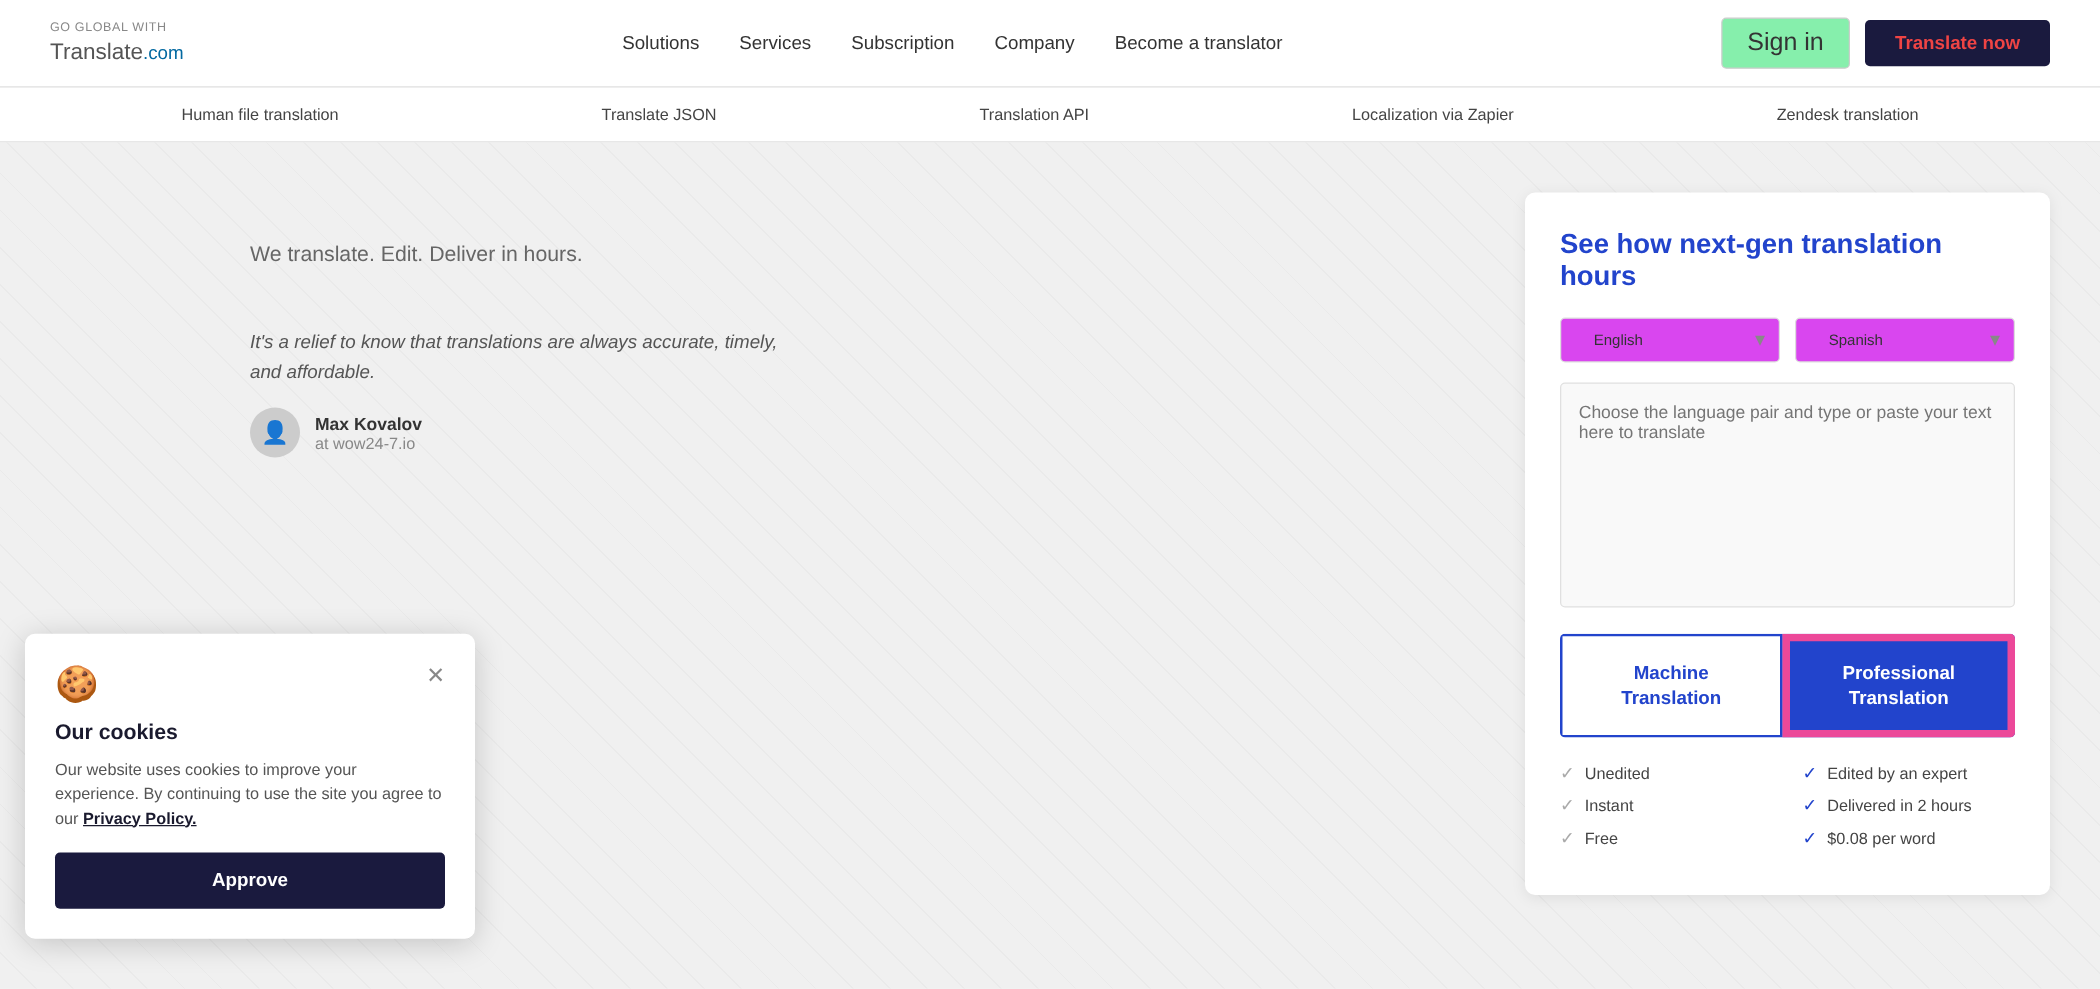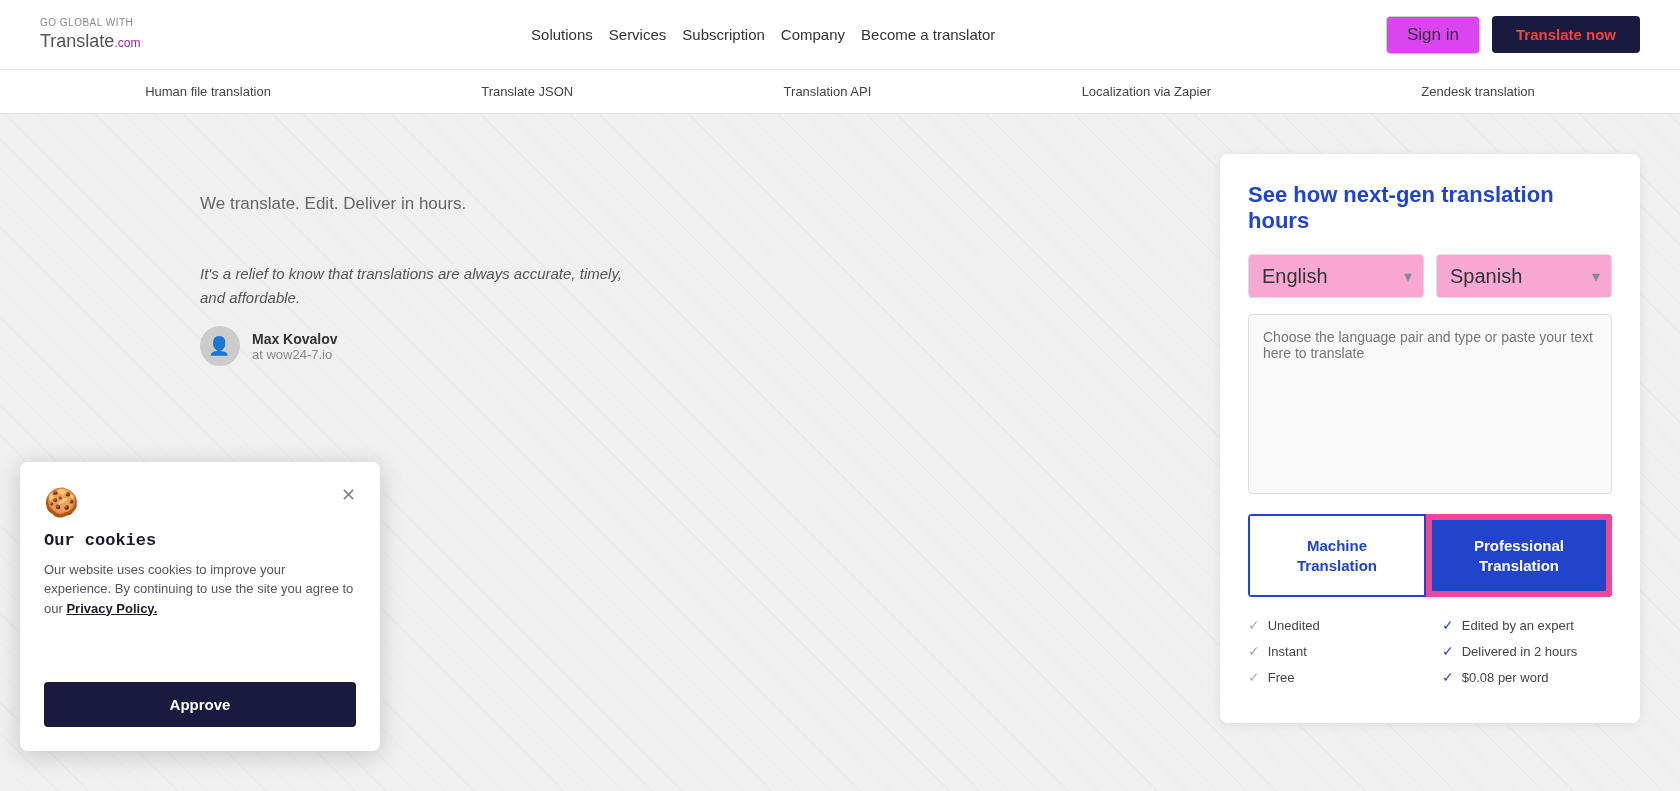--- a/index.html
+++ b/index.html
@@ -34,39 +34,39 @@
       color: #1a1a2e;
     }
     .logo-main span {
       font-weight: 400;
       color: #555;
       font-size: 18px;
     }
     .nav-links {
       display: flex;
       align-items: center;
-      gap: 16px;
+      gap: 32px;
     }
     .nav-links a {
       text-decoration: none;
       color: #333;
       font-size: 15px;
       font-weight: 400;
     }
     .header-actions {
       display: flex;
       align-items: center;
       gap: 12px;
     }
     .btn-signin {
       padding: 8px 20px;
       border: 1px solid #ccc;
-      background: #d946ef;
-      border-radius: 4px;
-      font-size: 17px;
+      background: #86efac;
+      border-radius: 4px;
+      font-size: 20px;
       cursor: pointer;
       color: #333;
     }
     .btn-translate-now {
       padding: 10px 24px;
       background: #1a1a3e;
       color: #ef4444;
       border: none;
       border-radius: 4px;
       font-size: 15px;
@@ -171,25 +171,25 @@
       display: flex;
       gap: 12px;
       margin-bottom: 16px;
     }
     .lang-select-wrapper {
       flex: 1;
       position: relative;
     }
     .lang-select-wrapper select {
       width: 100%;
-      padding: 10px 13px;
+      padding: 10px 26px;
       border: 1px solid #ddd;
       border-radius: 4px;
-      background: #f9a8d4;
-      font-size: 20px;
+      background: #d946ef;
+      font-size: 12px;
       color: #333;
       cursor: pointer;
       appearance: none;
     }
     .lang-select-wrapper::after {
       content: '▾';
       position: absolute;
       right: 12px;
       top: 50%;
       transform: translateY(-50%);
@@ -278,21 +278,20 @@
     }
     .cookie-icon {
       font-size: 28px;
       margin-right: 8px;
     }
     .cookie-title {
       font-size: 17px;
       font-weight: 700;
       color: #1a1a2e;
       margin-bottom: 10px;
-      font-family: Liberation Mono, monospace;
     }
     .cookie-text {
       font-size: 13px;
       color: #555;
       line-height: 1.5;
       margin-bottom: 18px;
     }
     .cookie-text a {
       color: #1a1a2e;
       font-weight: 600;
@@ -309,32 +308,31 @@
     .btn-approve {
       width: 100%;
       padding: 14px;
       background: #1a1a3e;
       color: #fff;
       border: none;
       border-radius: 4px;
       font-size: 15px;
       font-weight: 700;
       cursor: pointer;
-      margin-top: 46px;
     }
   </style>
 </head>
 <body>
 
 <header class="header">
   <div class="logo-area">
     <span class="logo-small">GO GLOBAL WITH</span>
     <div>
       <span class="logo-main">
-        <span>Translate</span><span style="font-weight:400;font-size:12px;color:#a21caf;">.com</span>
+        <span>Translate</span><span style="font-weight:400;font-size:15px;color:#0369a1;">.com</span>
       </span>
     </div>
   </div>
 
   <nav class="nav-links">
     <a href="#">Solutions</a>
     <a href="#">Services</a>
     <a href="#">Subscription</a>
     <a href="#">Company</a>
     <a href="#">Become a translator</a>

